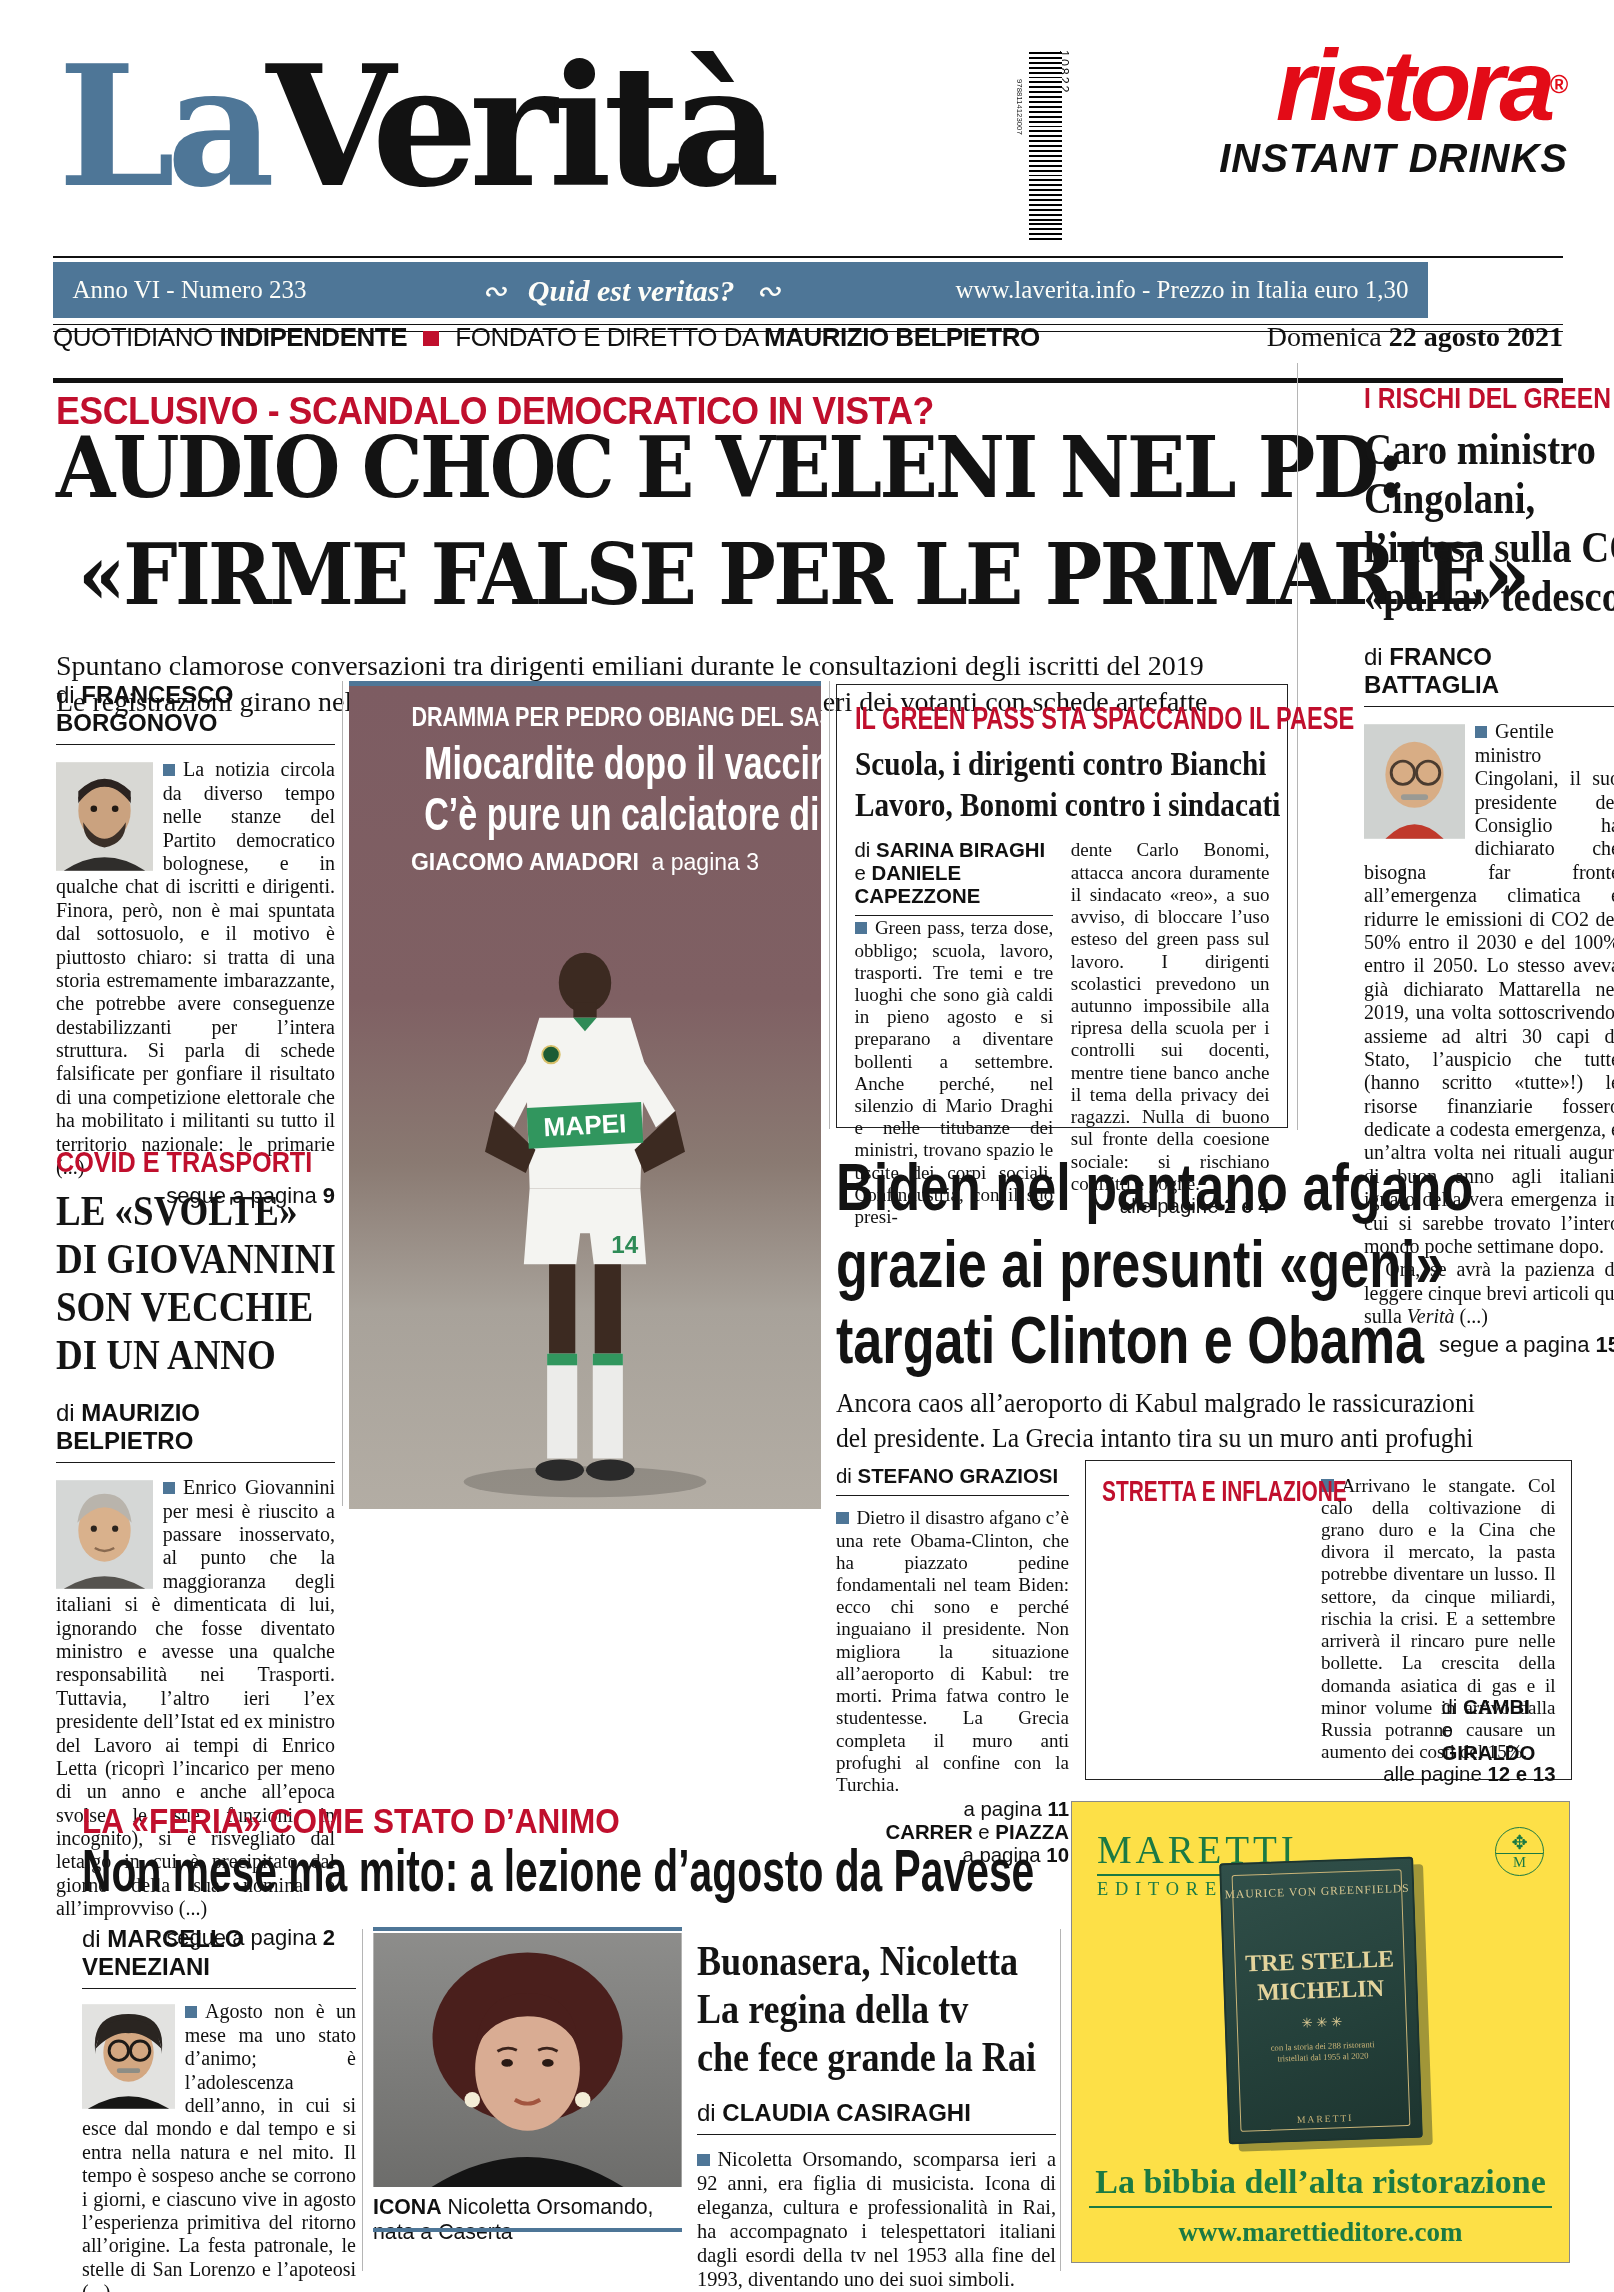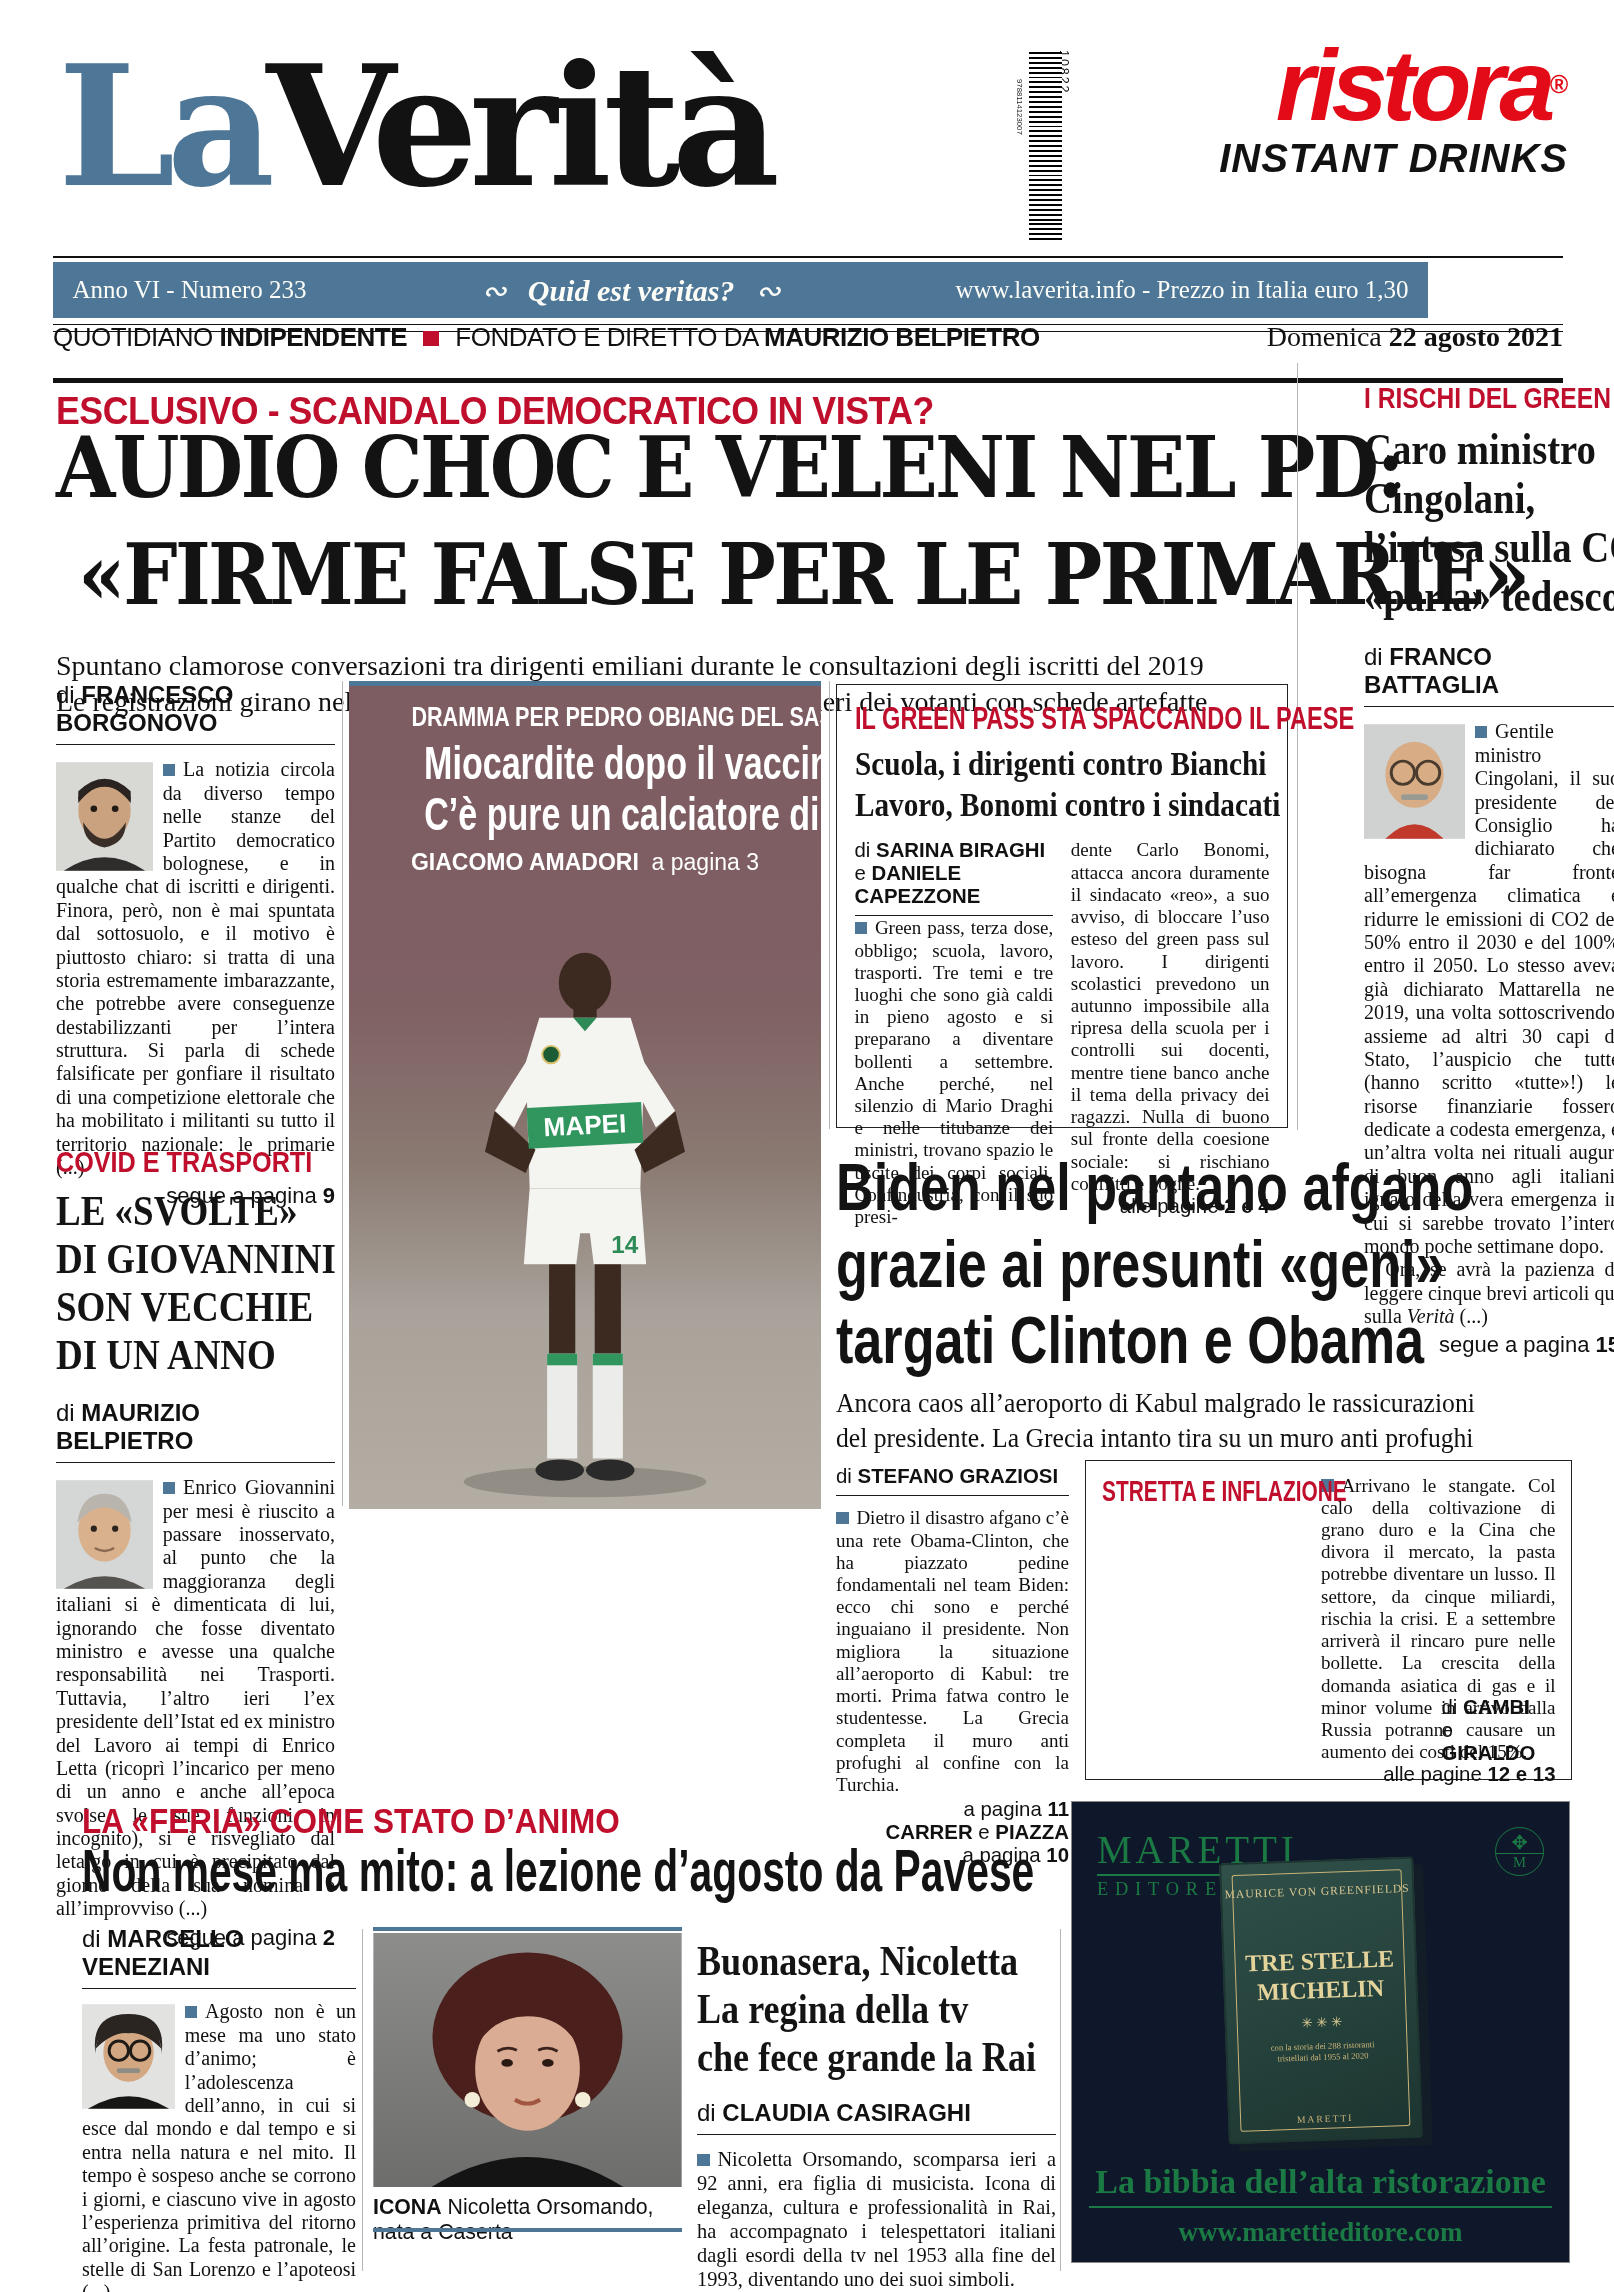--- a/index.html
+++ b/index.html
@@ -363,21 +363,21 @@
     <div class="body-t" style="margin-top:13.6px;font-size:20.4px;">
       <span class="sq"></span><span>Nicoletta Orsomando, scomparsa ieri a 92 anni, era figlia di musicista. Icona di eleganza, cultura e professionalità in Rai, ha accompagnato i telespettatori italiani dagli esordi della tv nel 1953 alla fine del 1993, diventando uno dei suoi simboli.</span>
     </div>
     <div class="cont">
       <span>a pagina</span> <span class="b">17</span>
     </div>
   </div>
 
   <div class="vline" style="left:1060px;top:1929px;height:342px;"></div>
 
-  <div class="abs" style="left:1071px;top:1801px;width:499px;height:462px;border:1.9px solid #8a8a8a;box-sizing:border-box;background:#0f172a;">
+  <div class="abs" style="left:1071px;top:1801px;width:499px;height:462px;border:1.9px solid #8a8a8a;box-sizing:border-box;background:#fde047;">
     <div class="abs serif" style="left:25px;top:25px;color:#1b7a43;">
       <div style="font-size:39px;letter-spacing:3.9px;border-bottom:2.9px solid #1b7a43;padding-bottom:1.9px;">MARETTI</div>
       <div style="font-size:18.4px;letter-spacing:6.8px;margin-top:2.9px;">EDITORE</div>
     </div>
     <div class="abs" style="right:25px;top:25px;width:47px;height:47px;border:1.9px solid #1b7a43;border-radius:50%;
          color:#1b7a43;text-align:center;">
       <div style="border-bottom:1.5px solid #1b7a43;height:25px;font-size:19.4px;line-height:29px;">✥</div>
       <div class="serif" style="font-size:14.6px;line-height:17.5px;">M</div>
     </div>
 

